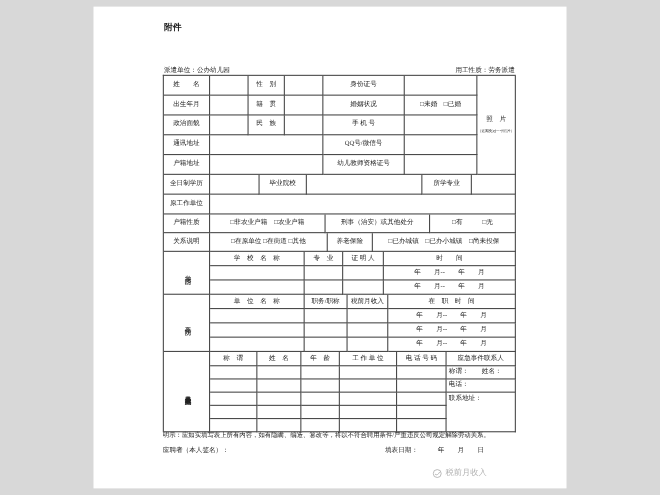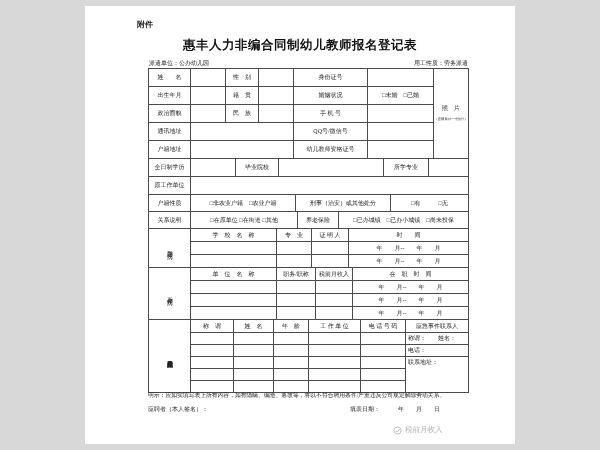--- a/index.html
+++ b/index.html
@@ -9,21 +9,21 @@
     font-family:"Liberation Sans", sans-serif;
     position:relative;
     overflow:hidden;
   }
   .page{
     position:absolute;left:85px;top:6px;width:430px;height:438px;
     background:#ffffff;
     font-family:"Liberation Serif", serif;
     color:#222;
   }
-  .attach{position:absolute;left:52px;top:13px;font-size:8px;font-weight:bold;color:#1a1a1a;font-family:Liberation Serif, serif;}
+  .attach{position:absolute;left:64px;top:13px;font-size:8px;font-weight:bold;color:#1a1a1a;font-family:Liberation Serif, serif;}
   .title{position:absolute;left:0;top:31px;width:100%;text-align:center;font-size:12.5px;font-weight:bold;color:#111;font-family:"Liberation Sans",sans-serif;letter-spacing:0.5px;}
   .sub{position:absolute;top:53px;font-size:6px;color:#222;}
   .sub.l{left:64px;}
   .sub.r{right:47px;}
   .tbl{
     position:absolute;left:63px;top:62px;width:320px;height:324px;
     border-top:1px solid #4a4a4a;border-left:1px solid #4a4a4a;
     box-sizing:content-box;
   }
   .tr{display:flex;}
@@ -48,21 +48,20 @@
   .date{position:absolute;left:265px;top:399px;font-size:6px;color:#222;}
   .logo{position:absolute;left:308px;top:419px;display:flex;align-items:center;gap:3px;color:#b0b0b0;font-size:7.5px;font-family:"Liberation Sans",sans-serif;}
   .logo svg{display:block;}
 </style>
 </head>
 <body>
 
 <div class="page">
 
   <div class="attach">附件</div>
-  <div class="title">惠丰人力非编合同制幼儿教师报名登记表</div>
   <div class="sub l">派遣单位：公办幼儿园</div>
   <div class="sub r">用工性质：劳务派遣</div>
 
   <div class="tbl">
 
     <div class="tr">
       <div class="td h18" style="width:42px">姓　　名</div>
       <div class="td h18" style="width:35px"></div>
       <div class="td h18" style="width:33px">性　别</div>
       <div class="td h18" style="width:35px"></div>

